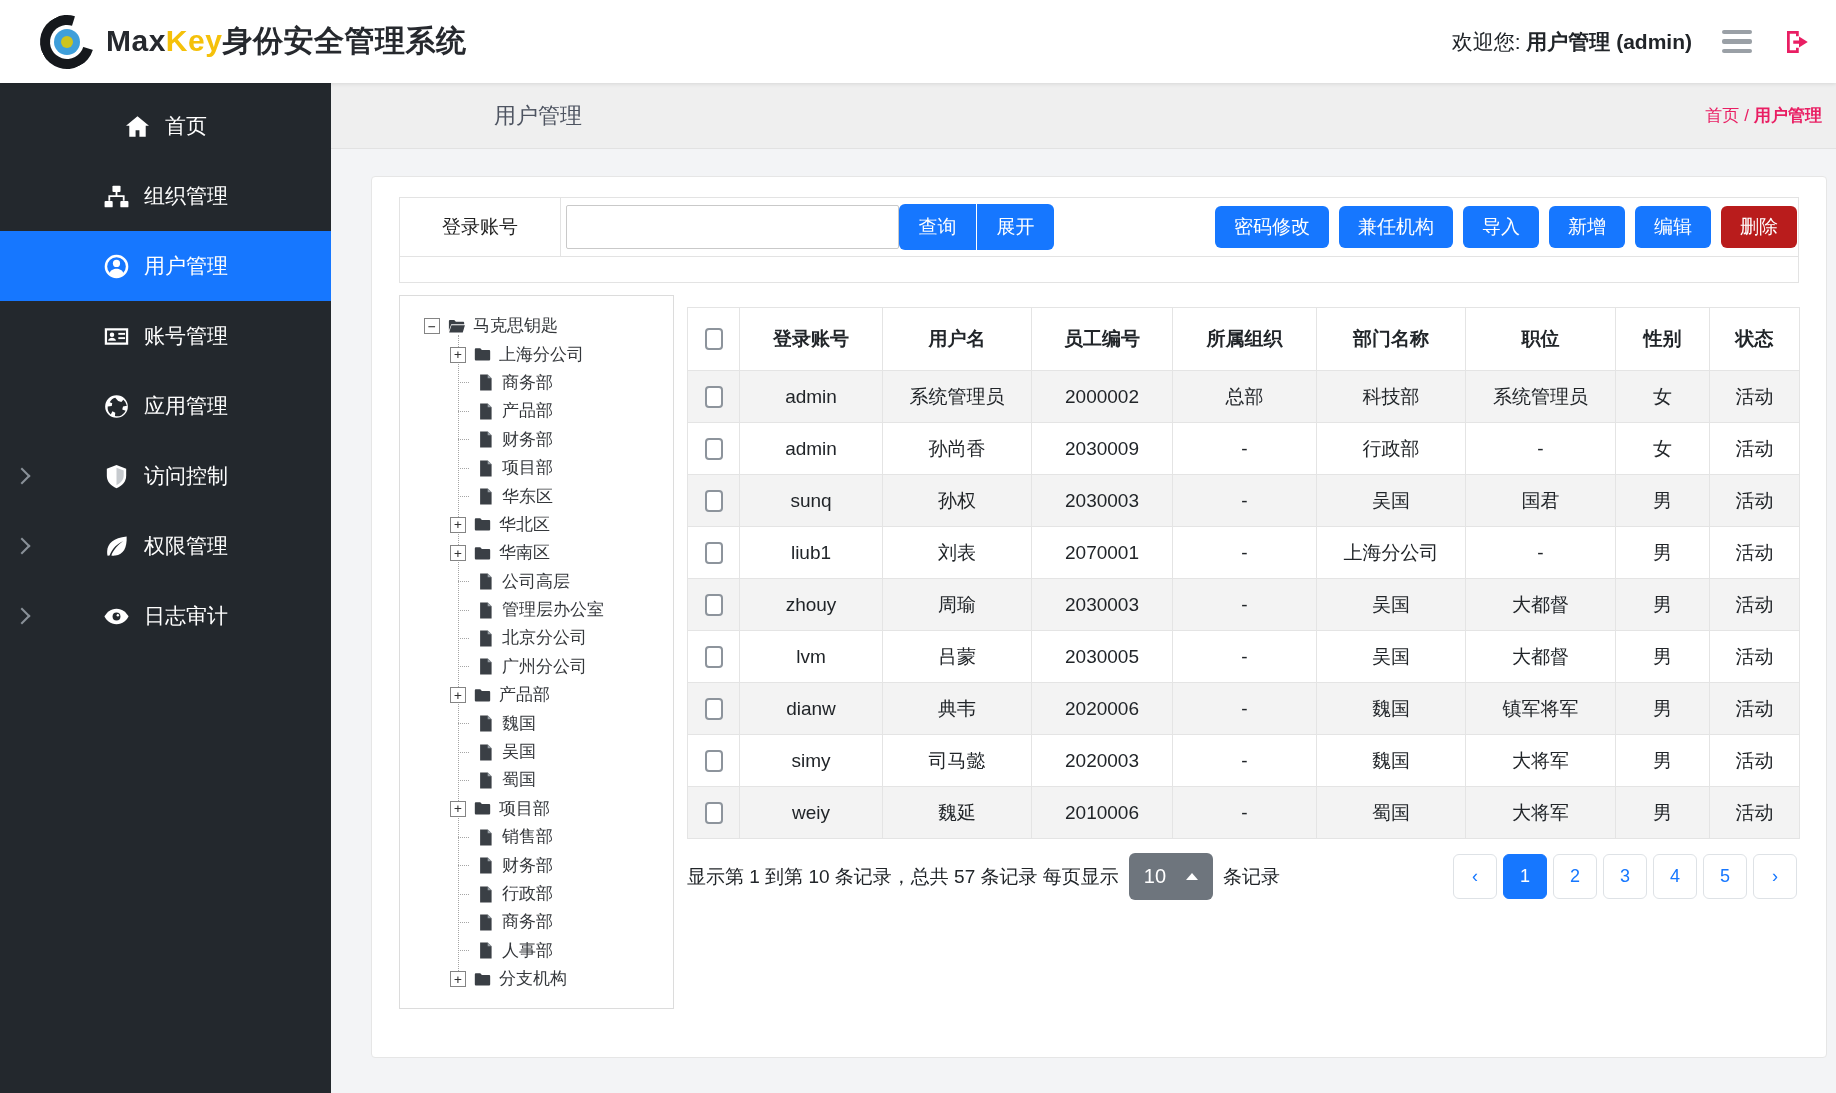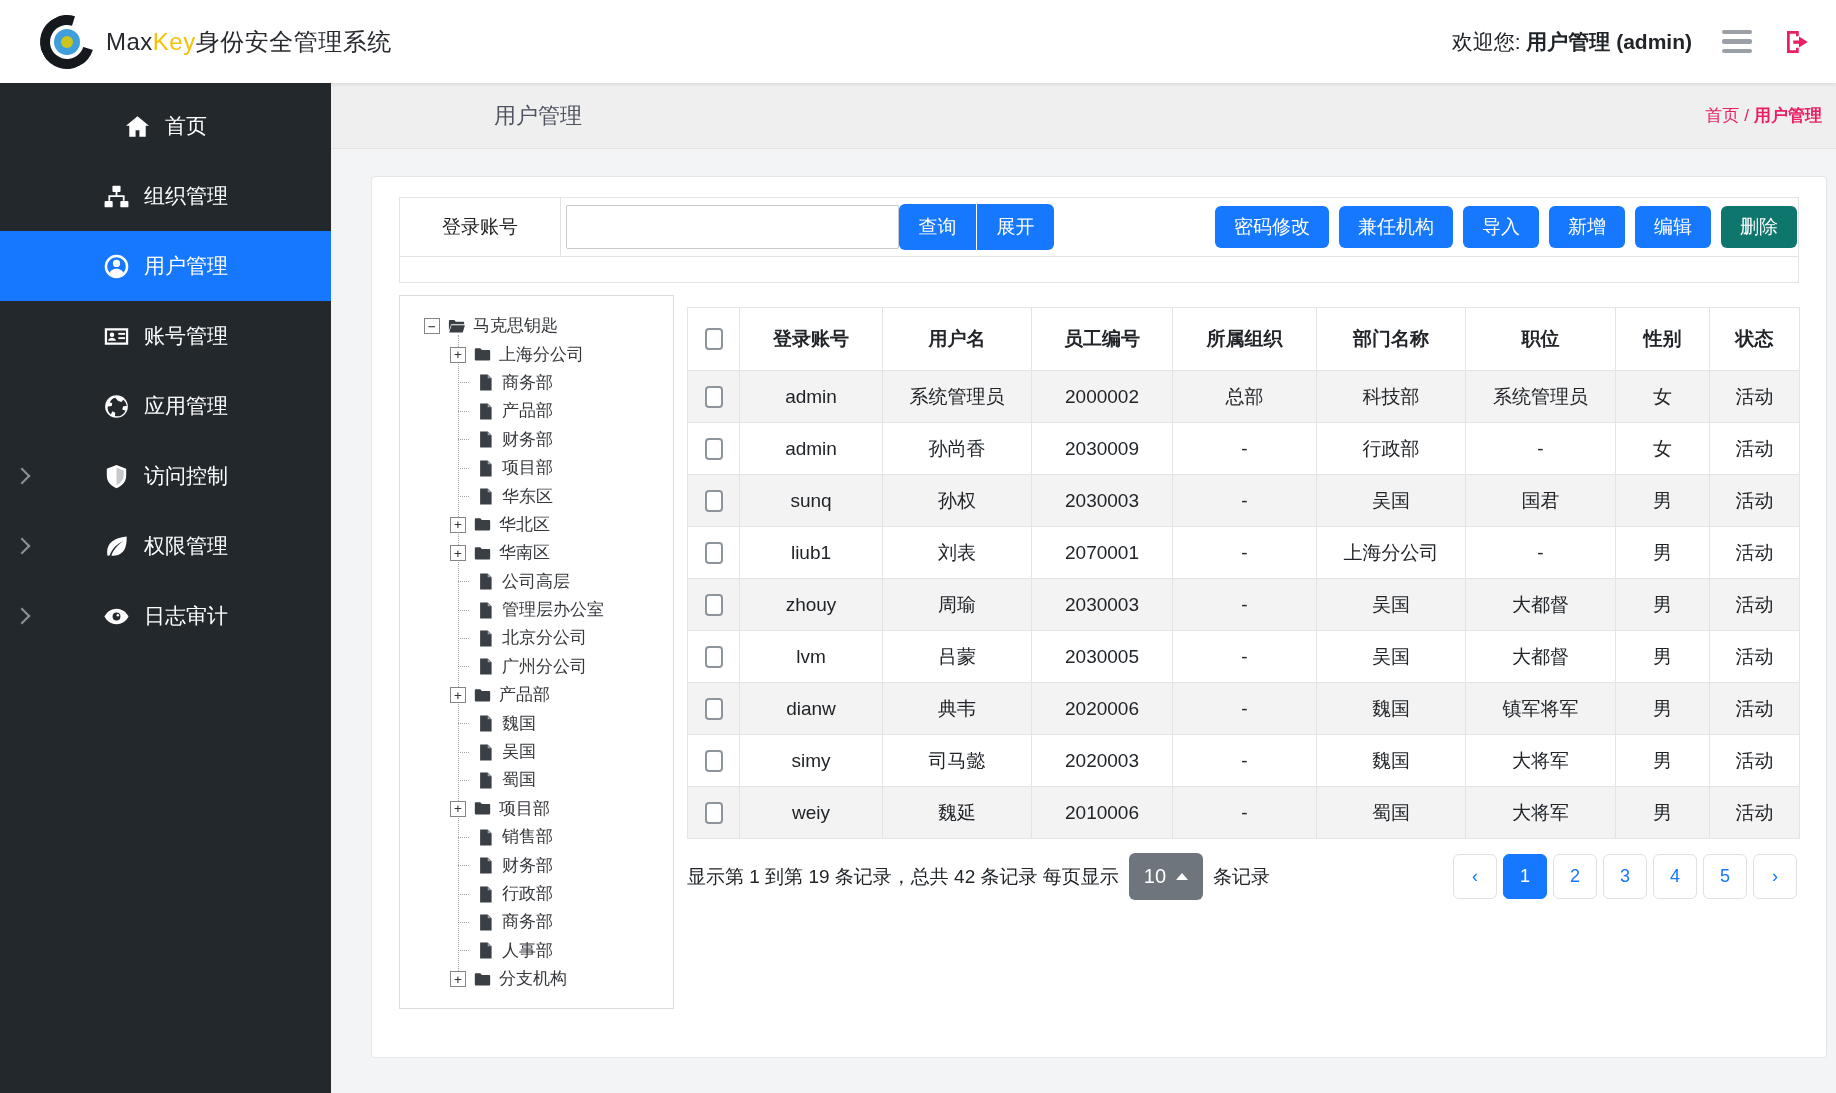--- a/index.html
+++ b/index.html
@@ -11,21 +11,21 @@
   
   .topbar{position:absolute;top:0;left:0;right:0;height:83px;background:#fff;
     display:flex;align-items:center;padding:0 24px 0 40px;box-sizing:border-box;
     box-shadow:0 1px 4px rgba(0,0,0,.10);z-index:5;}
   .brand{display:flex;align-items:center;gap:12px;}
   .logo{position:relative;width:54px;height:54px;}
   .c-outer{position:absolute;inset:0;border-radius:50%;border:10px solid #15181c;
     border-right-color:transparent;transform:rotate(-28deg);}
   .c-mid{position:absolute;left:14px;top:14px;width:26px;height:26px;border-radius:50%;background:#3f9fda;}
   .c-core{position:absolute;left:21px;top:21px;width:12px;height:12px;border-radius:50%;background:#cdc41e;}
-  .brand-text{font-size:24px;font-weight:normal;color:#26292e;letter-spacing:.5px;}
+  .brand-text{font-size:30px;font-weight:bold;color:#26292e;letter-spacing:.5px;}
   .brand-text .key{color:#f5c10a;}
   .top-right{margin-left:auto;display:flex;align-items:center;gap:26px;}
   .welcome{font-size:21px;color:#212529;}
   .welcome b{font-weight:bold;}
   .hamb{display:flex;flex-direction:column;gap:5px;cursor:pointer;padding:4px;}
   .hamb i{display:block;width:30px;height:4.5px;background:#9aa0a6;border-radius:2px;}
   .logout{cursor:pointer;display:flex;align-items:center;}
   .logout svg{width:30px;height:30px;}
   
   .sidebar{position:absolute;top:83px;left:0;bottom:0;width:331px;background:#23282d;z-index:4;}
@@ -54,21 +54,21 @@
   .search-row{height:58px;display:flex;align-items:center;border-bottom:1px solid #e3e3e3;}
   .search-label{width:160px;align-self:stretch;display:flex;align-items:center;justify-content:center;
     font-size:19px;color:#222;border-right:1px solid #e3e3e3;}
   .search-input{margin-left:5px;width:333px;height:44px;border:1px solid #c9c9c9;border-radius:2px;
     padding:0 10px;font-size:18px;font-family:inherit;outline:none;box-sizing:border-box;}
   .btn{border:none;color:#fff;font-size:19px;font-family:inherit;cursor:pointer;}
   .btn-query{height:46px;width:77px;background:#1677ff;border-radius:6px 0 0 6px;margin-left:0;}
   .btn-expand{height:46px;width:77px;background:#1677ff;border-radius:0 6px 6px 0;margin-left:1px;}
   .actions{margin-left:auto;display:flex;gap:10px;align-items:center;padding-right:1px;}
   .act{height:42px;padding:0 19px;border-radius:6px;background:#1677ff;}
-  .act.danger{background:#0f766e;}
+  .act.danger{background:#b91c1c;}
   .search-foot{height:25px;}
   
   .panels{display:flex;gap:13px;margin-top:12px;}
   .tree-panel{width:275px;min-width:275px;height:714px;box-sizing:border-box;
     border:1px solid #dcdcdc;padding:16px 6px 10px 10px;overflow:hidden;}
   .table-panel{flex:1;min-width:0;}
   
   .tree{font-size:17px;color:#34373b;white-space:nowrap;}
   .t-row{display:flex;align-items:center;height:28.4px;gap:7px;cursor:pointer;}
   .t-root{padding-left:14px;}
@@ -87,21 +87,21 @@
   .utable{width:100%;border-collapse:collapse;table-layout:fixed;font-size:19px;
     color:#212529;text-align:center;margin-top:12px;}
   .utable th,.utable td{border:1px solid #e4e4e4;overflow:hidden;white-space:nowrap;}
   .utable th{height:60px;font-weight:bold;background:#fff;font-size:19px;}
   .utable td{height:49px;}
   .utable tbody tr:nth-child(odd){background:#f3f3f3;}
   .cb{display:inline-block;width:14px;height:18px;border:2px solid #8d949c;border-radius:4px;
     background:#fff;vertical-align:middle;cursor:pointer;}
   
   .pagin{display:flex;align-items:center;margin-top:14px;font-size:19px;color:#212529;}
-  .page-size{display:inline-flex;align-items:center;gap:10px;background:#6e757d;color:#fff;
+  .page-size{display:inline-flex;align-items:center;gap:20px;background:#6e757d;color:#fff;
     border:none;border-radius:6px;height:47px;padding:0 15px;margin:0 10px;font-size:20px;
     font-family:inherit;cursor:pointer;}
   .caret-up{width:0;height:0;border-left:6px solid transparent;border-right:6px solid transparent;
     border-bottom:7px solid #fff;}
   .pager{margin-left:auto;display:flex;gap:6px;padding-right:2px;}
   .p-btn{min-width:44px;height:45px;box-sizing:border-box;border:1px solid #dee2e6;background:#fff;
     color:#1677ff;border-radius:6px;font-size:18px;font-family:inherit;cursor:pointer;
     display:flex;align-items:center;justify-content:center;padding:0 10px;}
   .p-btn.active{background:#1677ff;border-color:#1677ff;color:#fff;}
 </style>
@@ -639,21 +639,21 @@
                 <td>-</td>
                 <td>蜀国</td>
                 <td>大将军</td>
                 <td>男</td>
                 <td>活动</td>
               </tr>
             </tbody>
         </table>
 
         <div class="pagin">
-          <span>显示第 1 到第 19 条记录，总共 42 条记录  每页显示</span>
+          <span>显示第 1 到第 10 条记录，总共 57 条记录  每页显示</span>
           <button class="page-size">
             <span>10</span>
             <span class="caret-up"></span>
           </button>
           <span>条记录</span>
           <div class="pager">
               <button class="p-btn">‹</button>
               <button class="p-btn active">1</button>
               <button class="p-btn">2</button>
               <button class="p-btn">3</button>

